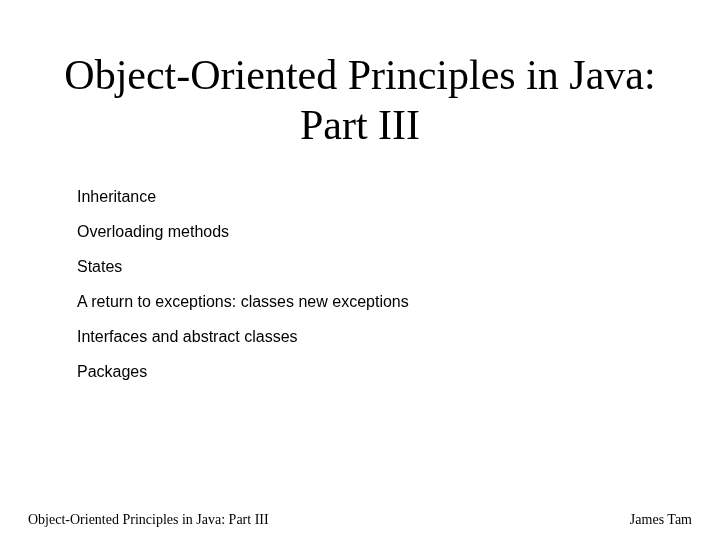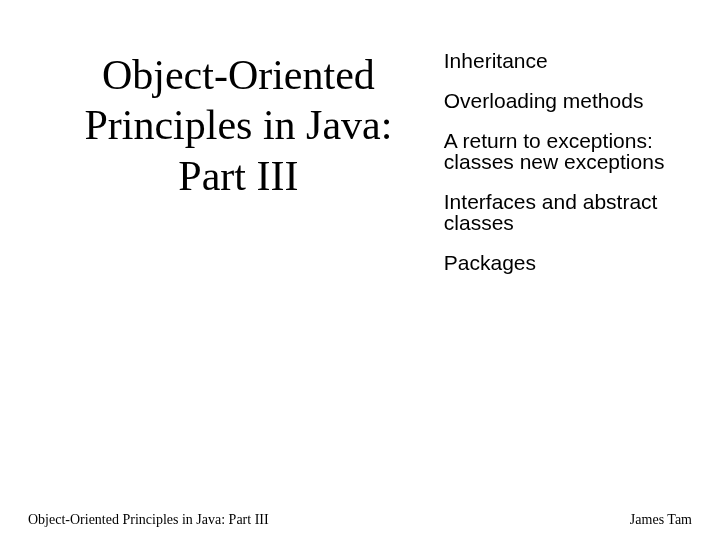--- a/index.html
+++ b/index.html
@@ -13,32 +13,32 @@
       background: #ffffff;
       font-family: "Times New Roman", Times, serif;
       color: #000000;
       position: relative;
     }
     .slide {
       width: 100%;
       height: 100%;
       padding: 50px 55px 16px 55px;
       display: flex;
-      flex-direction: row;
+      flex-direction: column;
     }
     .title {
       font-size: 42px;
       font-weight: normal;
       text-align: center;
       line-height: 1.2;
       margin-bottom: 38px;
     }
     .body-list {
       font-family: Arial, Helvetica, sans-serif;
-      font-size: 21px;
+      font-size: 16px;
       line-height: 1.0;
       padding-left: 22px;
     }
     .body-list li {
       list-style: none;
       margin-bottom: 19px;
     }
     .footer {
       position: absolute;
       bottom: 12px;
@@ -52,20 +52,21 @@
     }
   </style>
 </head>
 <body>
 
 <div class="slide">
   <h1 class="title">Object-Oriented Principles in Java: Part III</h1>
   <ul class="body-list">
     <li>Inheritance</li>
     <li>Overloading methods</li>
+    <li>States</li>
     <li>A return to exceptions: classes new exceptions</li>
     <li>Interfaces and abstract classes</li>
     <li>Packages</li>
   </ul>
   <div class="footer">
     <span>Object-Oriented Principles in Java: Part III</span>
     <span>James Tam</span>
   </div>
 </div>
 

